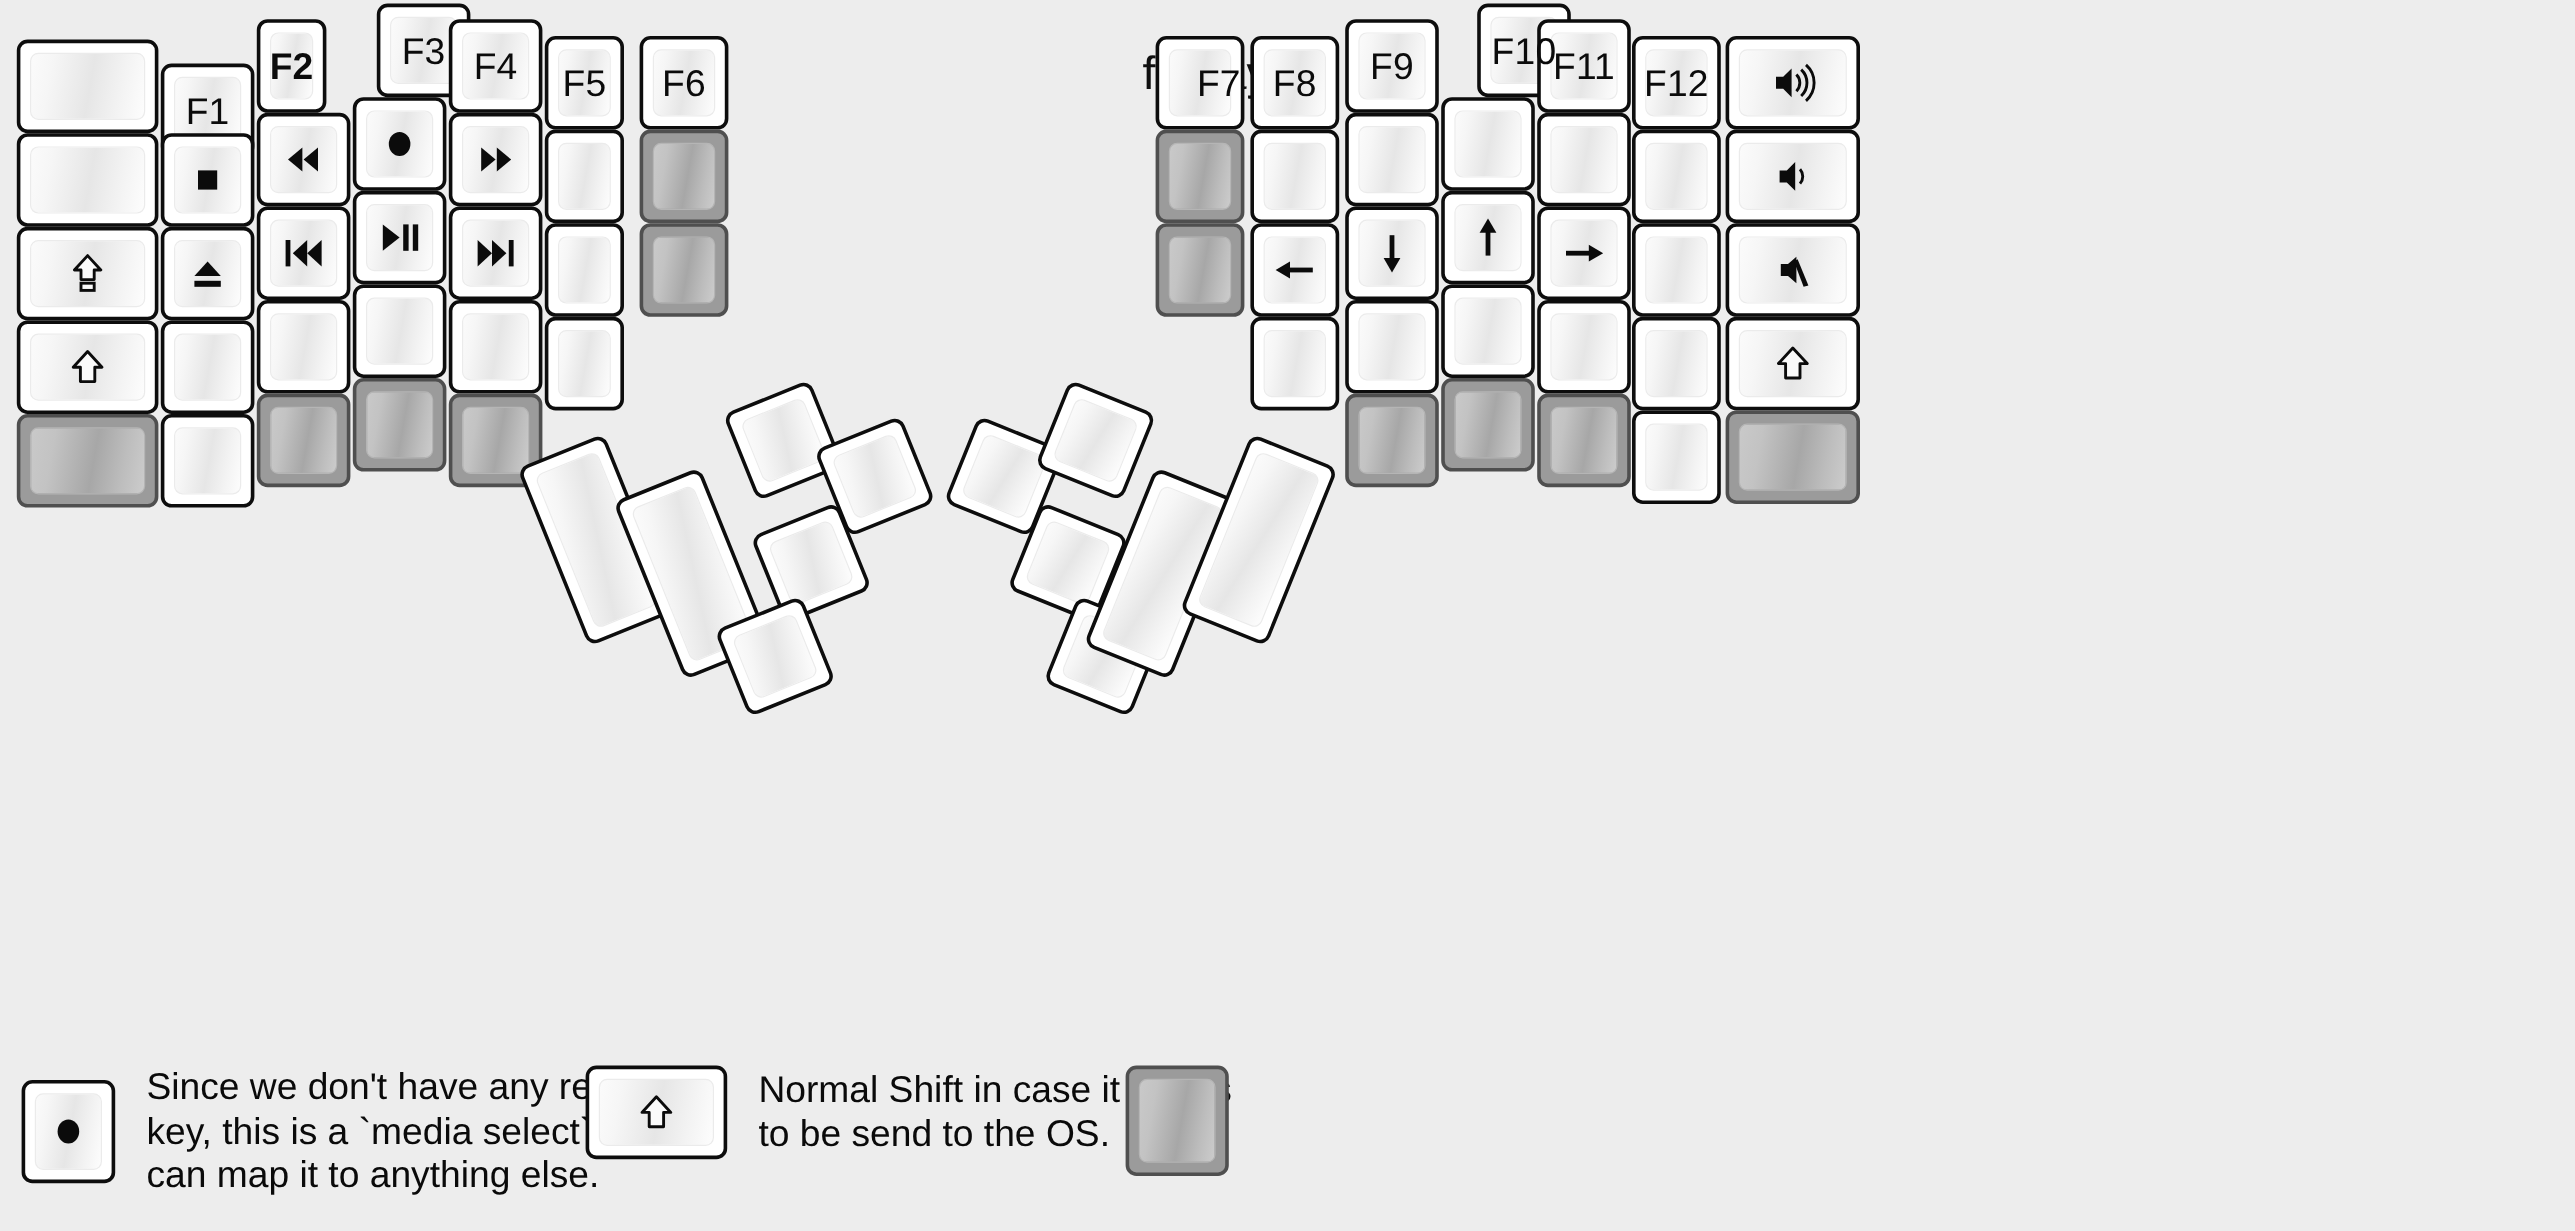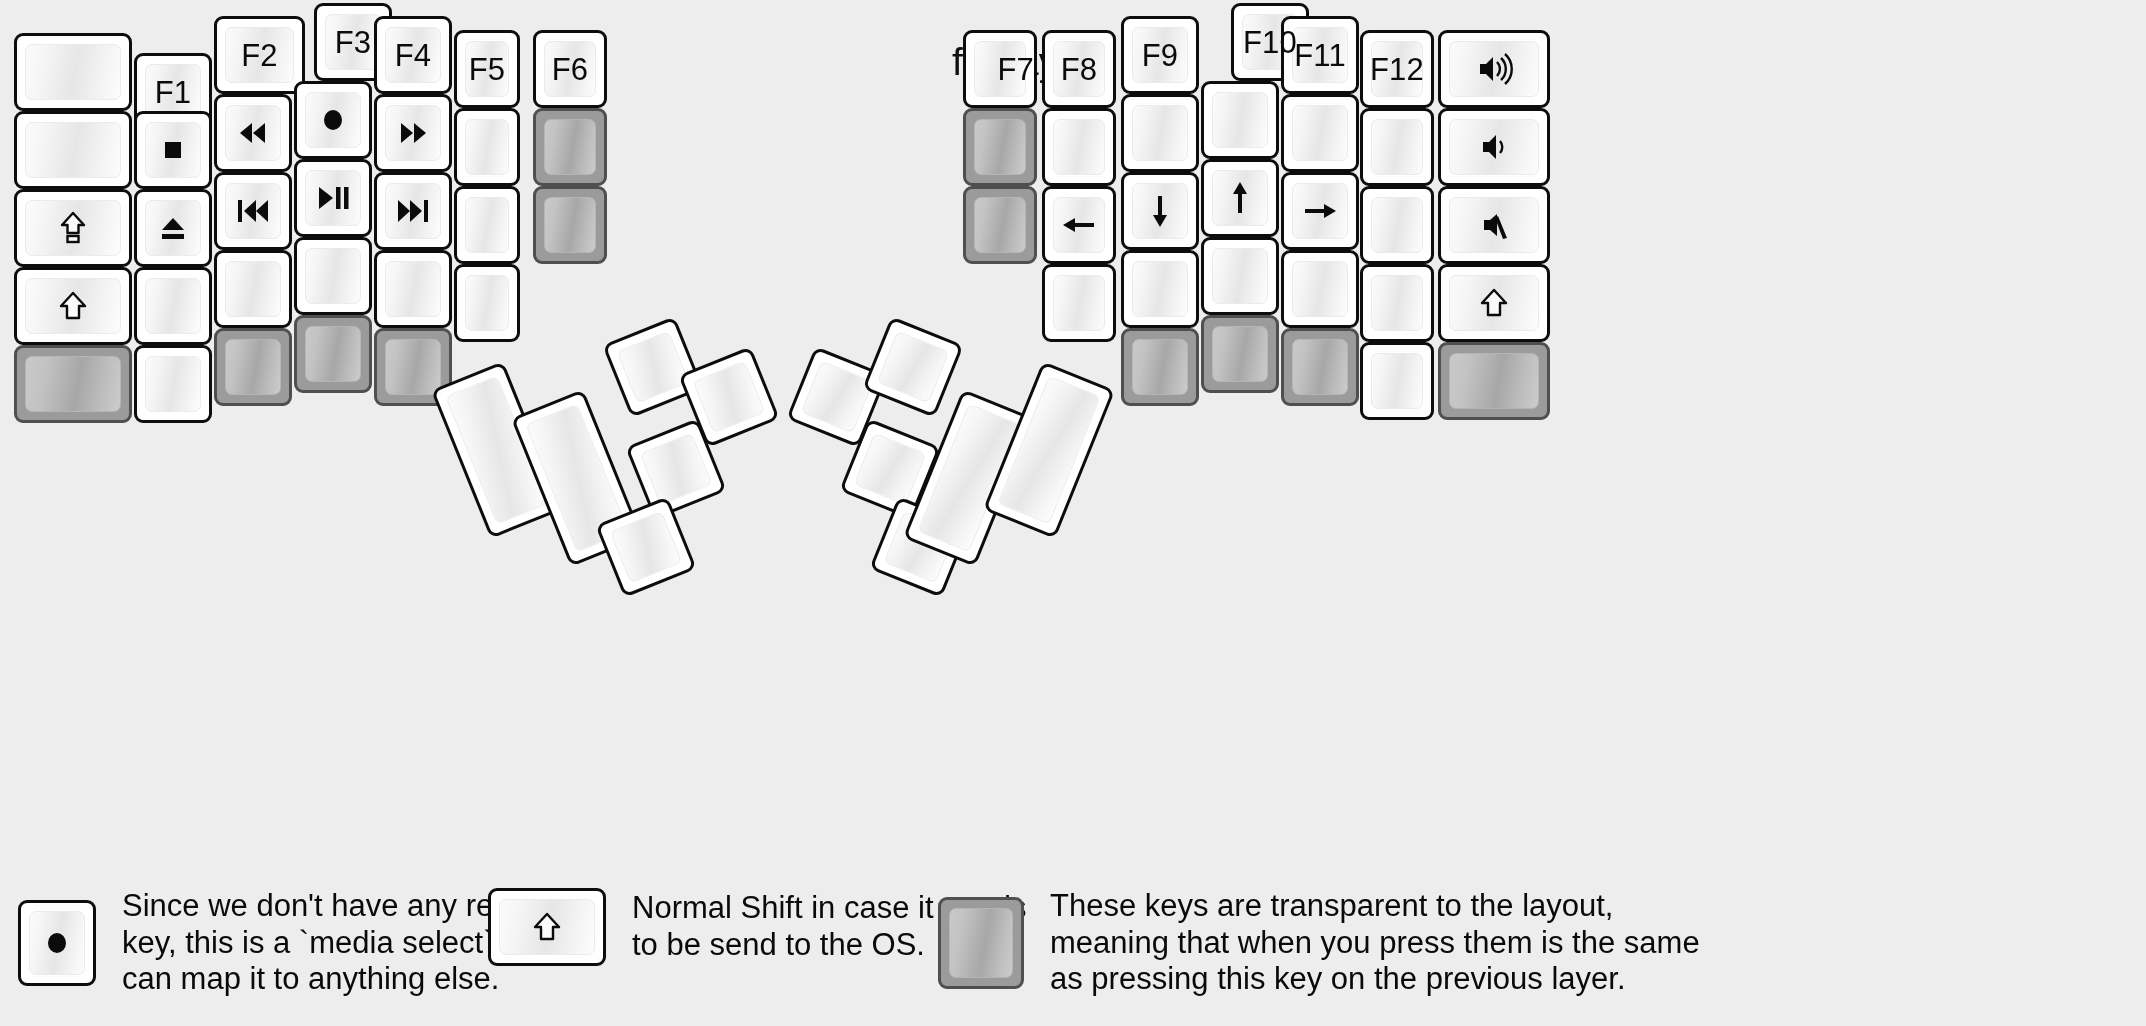--- a/index.html
+++ b/index.html
@@ -143,21 +143,21 @@
             <rect x="9" y="26" width="22" height="5" fill="#0b0b0b"></rect>
           </svg>
         </span>
       </div>
       <div class="key" style="left: 134px; top: 267px; width: 78px; height: 78px;">
         <div class="cap"></div>
       </div>
       <div class="key" style="left: 134px; top: 345px; width: 78px; height: 78px;">
         <div class="cap"></div>
       </div>
-      <div class="key" style="left: 214px; top: 16px; width: 91px; height: 78px;">
+      <div class="key" style="left: 214px; top: 16px; width: 58px; height: 78px; font-weight: bold;">
         <div class="cap"></div>
         <span class="lbl">F2</span>
       </div>
       <div class="key" style="left: 214px; top: 94px; width: 78px; height: 78px;">
         <div class="cap"></div>
         <span class="lbl glyph">
           <svg class="gl" width="40" height="40" viewBox="0 0 40 40">
             <polygon points="19,10 19,30 7,20" fill="#0b0b0b"></polygon>
             <polygon points="32,10 32,30 20,20" fill="#0b0b0b"></polygon>
           </svg>
@@ -490,19 +490,16 @@
             </svg>
           </span>
         </div>
         <div class="legend-text">Normal Shift in case it needs
 to be send to the OS.</div>
       </div>
       <div class="legend-item" style="left: 938px; top: 888px; align-items: center;">
         <div class="legend-key trans" style="width: 86px; height: 92px;">
           <div class="cap"></div>
         </div>
-        <div class="legend-text">These keys are transparent to the layout,
-meaning that when you press them is the same
-as pressing this key on the previous layer.</div>
       </div>
     </div>
 
 </div>
 
 </body></html>

